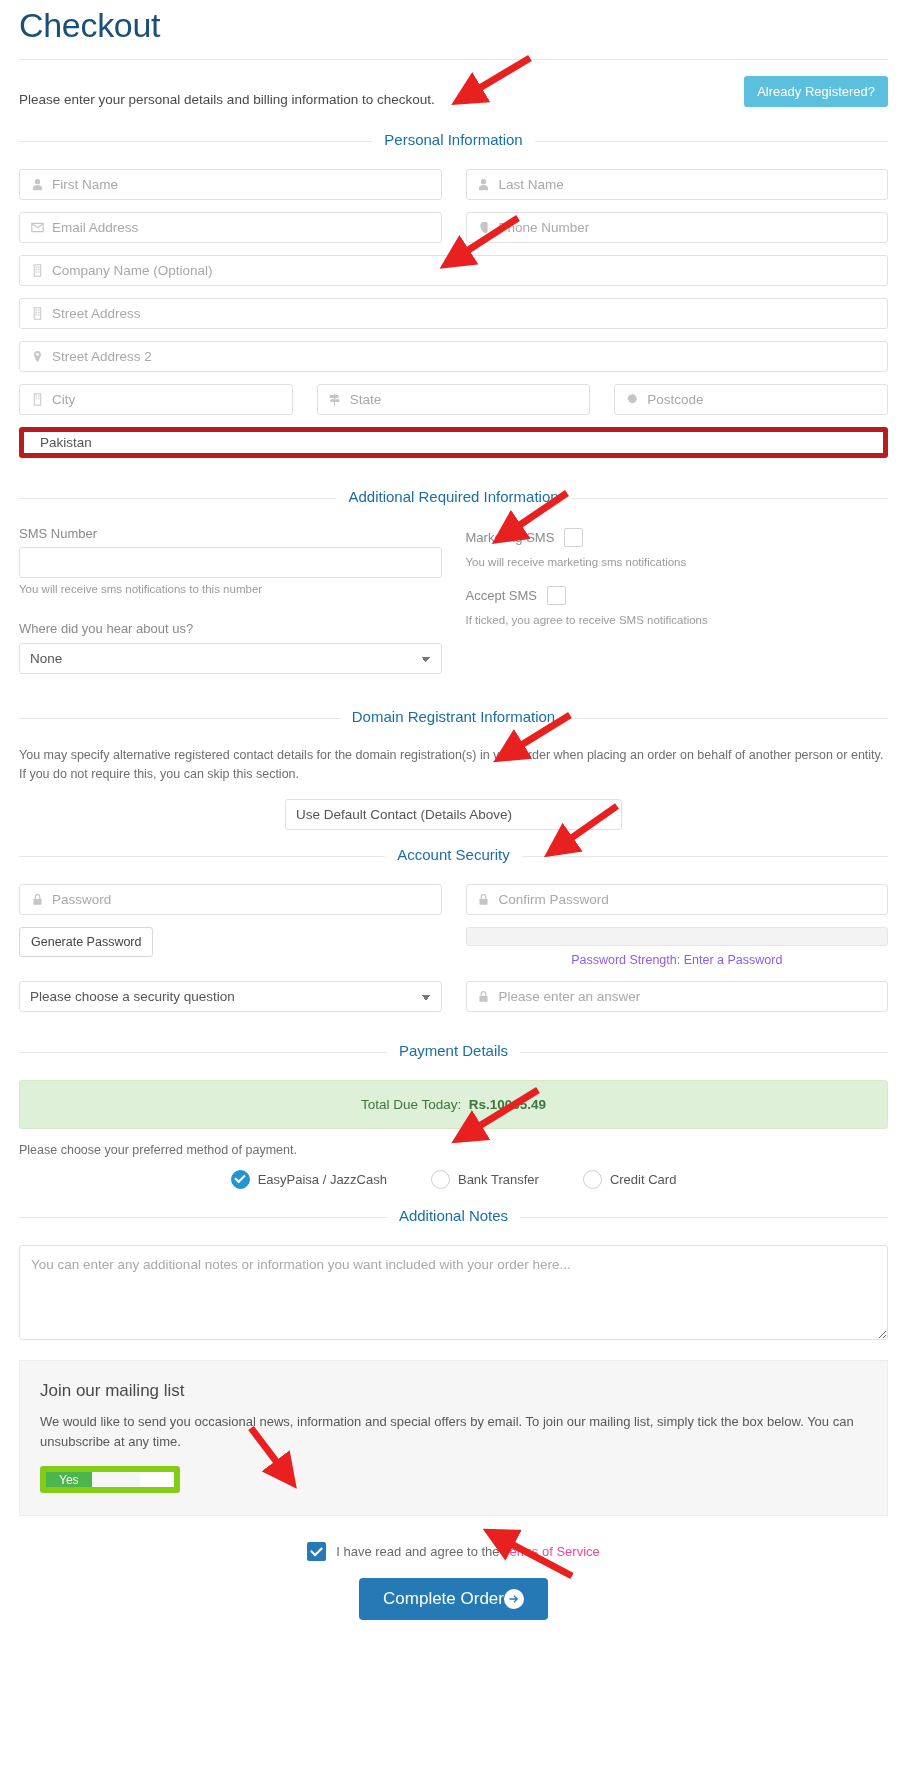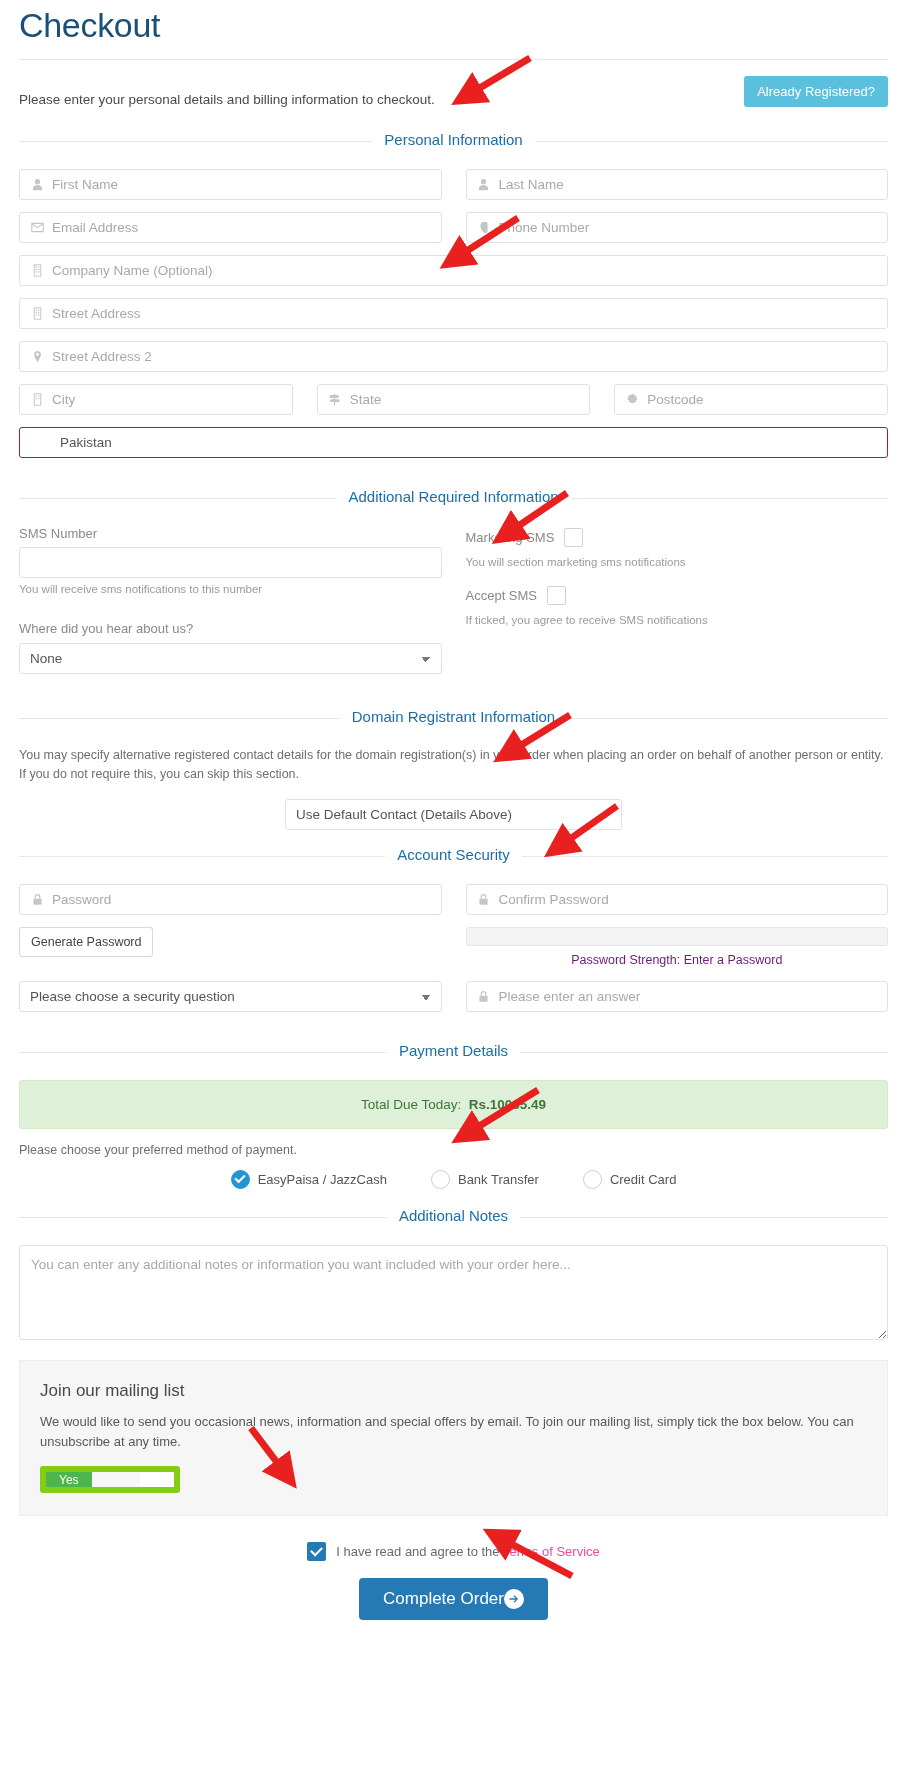--- a/index.html
+++ b/index.html
@@ -108,25 +108,25 @@
       linear-gradient(135deg, #777 50%, transparent 50%);
     background-position:
       calc(100% - 15px) 13px,
       calc(100% - 10px) 13px;
     background-size: 5px 5px, 5px 5px;
     background-repeat: no-repeat;
   }
 
   .country-box {
     position: relative;
-    border: 1px solid #b91c1c;
+    border: 5px solid #b91c1c;
     border-radius: 3px;
     height: 31px;
     display: flex; align-items: center;
-    padding-left: 40px;
+    padding-left: 16px;
     font-size: 13.5px;
     color: #555;
     margin-bottom: 12px;
   }
 
   
   .addl-wrap { display: flex; gap: 24px; margin-top: 4px; }
   .addl-left { flex: 1; }
   .addl-right { flex: 1; padding-top: 2px; }
   .lbl { font-size: 13px; color: #8a8a8a; display: block; margin-bottom: 6px; }
@@ -163,21 +163,21 @@
   .pwmeter {
     height: 19px;
     background: #f3f3f3;
     border: 1px solid #e6e6e6;
     border-radius: 3px;
     width: 100%;
   }
   .pwstrength {
     text-align: center;
     font-size: 12.5px;
-    color: #701a75;
+    color: #8b5cf6;
     margin-top: 7px;
   }
   .btn-generate {
     border: 1px solid #d8d8d8;
     background: #ffffff;
     border-radius: 3px;
     font-size: 12.5px;
     color: #444;
     padding: 7px 11px;
     cursor: pointer;
@@ -494,21 +494,21 @@
           <option>None</option>
         </select>
       </div>
     </div>
 
     <div class="addl-right">
       <div class="ck-row">
         <span class="ck-label">Marketing SMS</span>
         <span class="cbox"></span>
       </div>
-      <div class="helptext" style="margin-top:9px;margin-bottom:18px">You will section marketing sms notifications</div>
+      <div class="helptext" style="margin-top:9px;margin-bottom:18px">You will receive marketing sms notifications</div>
 
       <div class="ck-row">
         <span class="ck-label">Accept SMS</span>
         <span class="cbox"></span>
       </div>
       <div class="helptext" style="margin-top:9px">If ticked, you agree to receive SMS notifications</div>
     </div>
   </div>
 
   

